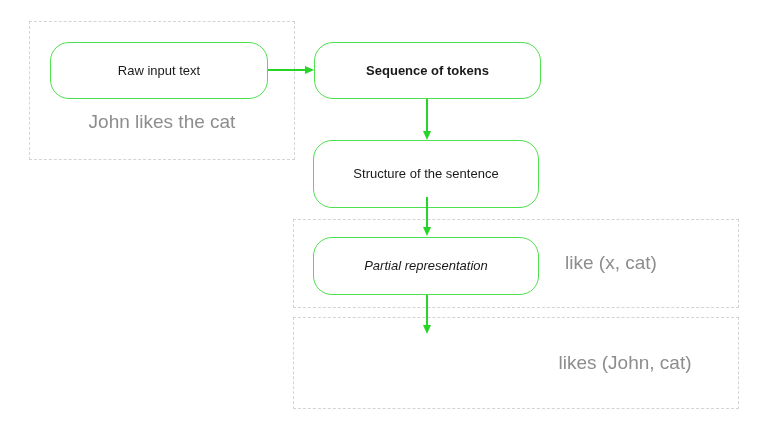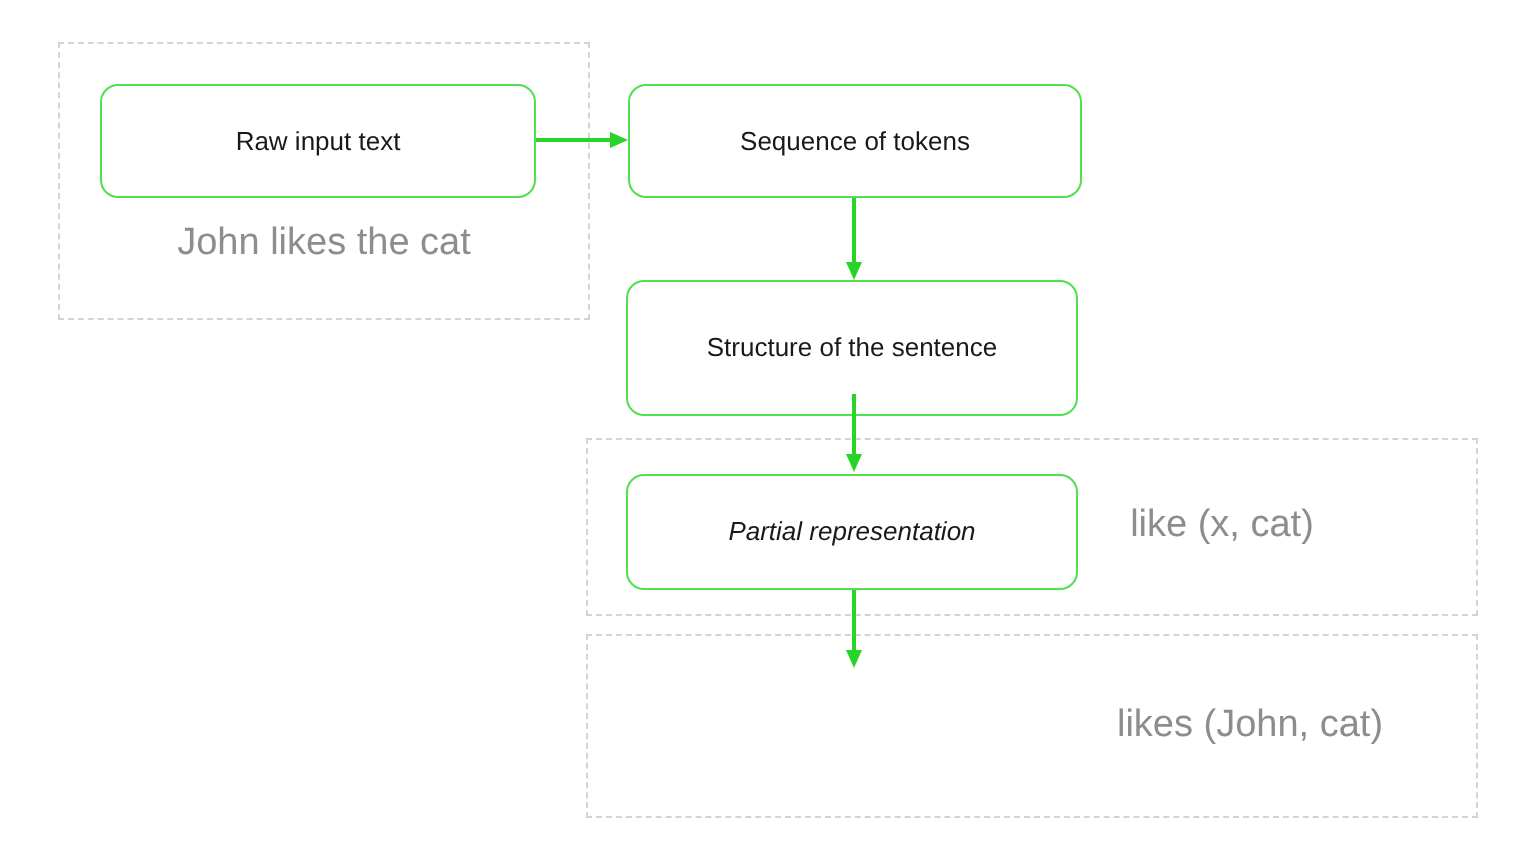--- a/index.html
+++ b/index.html
@@ -19,21 +19,21 @@
   .group{
     position:absolute;
     border:1px dashed var(--group-border);
     background:transparent;
     box-sizing:border-box;
   }
   .node{
     position:absolute;
     box-sizing:border-box;
     border:1px solid var(--node-border);
-    border-radius:9px;
+    border-radius:19px;
     background:#ffffff;
     display:flex;align-items:center;justify-content:center;
     font-size:13px;color:var(--node-text);
     text-align:center;
     line-height:1.2;
   }
   .annotation{
     position:absolute;
     color:var(--annotation-text);
     font-size:19px;
@@ -59,21 +59,21 @@
 <div class="canvas">
 
   <div class="group" style="left:29px;top:21px;width:266px;height:139px;"></div>
   <div class="group" style="left:293px;top:219px;width:446px;height:89px;"></div>
   <div class="group" style="left:293px;top:317px;width:446px;height:92px;"></div>
 
   <div class="node" style="left:50px;top:42px;width:218px;height:57px;">
     <span>Raw input text</span>
   </div>
 
-  <div class="node" style="left:314px;top:42px;width:227px;height:57px;">
+  <div class="node" style="left:314px;top:42px;width:227px;height:57px;font-weight:bold;">
     <span>Sequence of tokens</span>
   </div>
 
   <div class="node" style="left:313px;top:140px;width:226px;height:68px;">
     <span>Structure of the sentence</span>
   </div>
 
   <div class="node" style="left:313px;top:237px;width:226px;height:58px;font-style:italic;">
     <span>Partial representation</span>
   </div>

